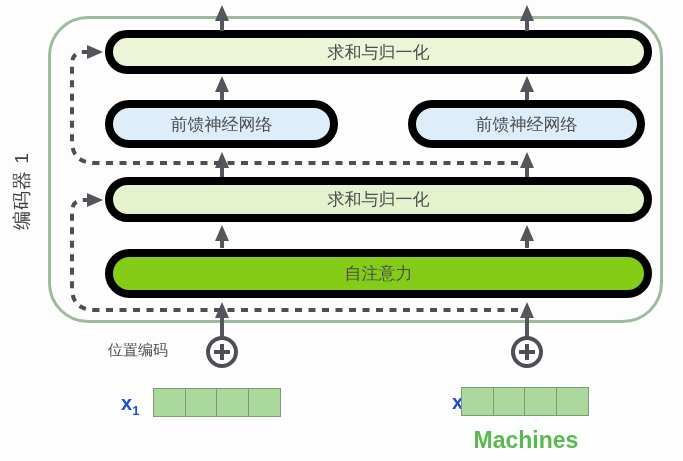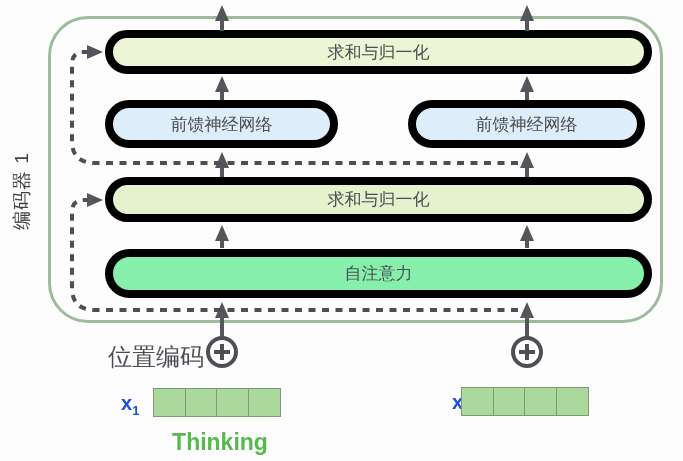--- a/index.html
+++ b/index.html
@@ -18,24 +18,24 @@
   }
   .block{
     position:absolute;border:8px solid #000000;border-radius:26px;
     display:flex;align-items:center;justify-content:center;
     font-size:17px;color:#4b4d52;box-sizing:border-box;
   }
   .add-norm-top{left:105px;top:30px;width:547px;height:44px;background:#ecf5d6;}
   .ffn-left    {left:105px;top:100px;width:233px;height:48px;background:#ddedf9;}
   .ffn-right   {left:408px;top:100px;width:237px;height:48px;background:#ddedf9;}
   .add-norm-mid{left:105px;top:177px;width:547px;height:45px;background:#e4f2cd;}
-  .self-attn   {left:105px;top:249px;width:547px;height:49px;background:#86efac;}
+  .self-attn   {left:105px;top:249px;width:547px;height:49px;background:#84cc16;}
   .pos-label{
     position:absolute;left:108px;top:341px;width:96px;height:24px;
-    font-size:24px;color:#4b4d52;white-space:nowrap;
+    font-size:15px;color:#4b4d52;white-space:nowrap;
   }
   .overlay{position:absolute;left:0;top:0;width:683px;height:461px;pointer-events:none;}
   .vec-label{
     position:absolute;font-size:20px;font-weight:bold;color:#1d4ed8;line-height:1;text-align:right;
   }
   .vec-label sub{font-size:13px;}
   .vec-cells{position:absolute;display:flex;}
   .vec-cells .cell{
     width:33px;height:29px;background:#abd89d;
     border:1.5px solid #7c9b74;margin-left:-1.5px;box-sizing:border-box;
@@ -132,15 +132,15 @@
   <div class="vec-label lbl-x2">
     <span>x</span><sub>2</sub>
   </div>
   <div class="vec-cells cells-x2">
       <div class="cell"></div>
       <div class="cell"></div>
       <div class="cell"></div>
       <div class="cell"></div>
     </div>
 
-  <div class="token-word word-1">Thinking</div>
+  <div class="token-word word-2">Machines</div>
 
 </div>
 
 </body></html>

